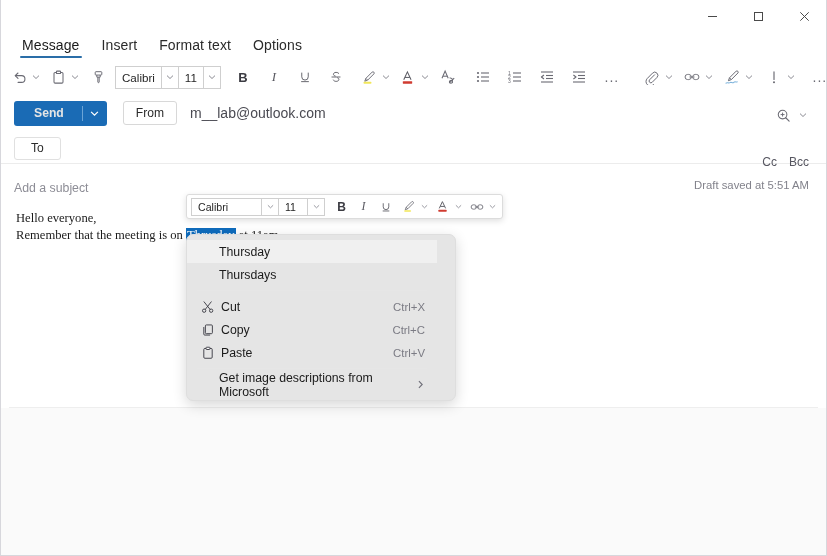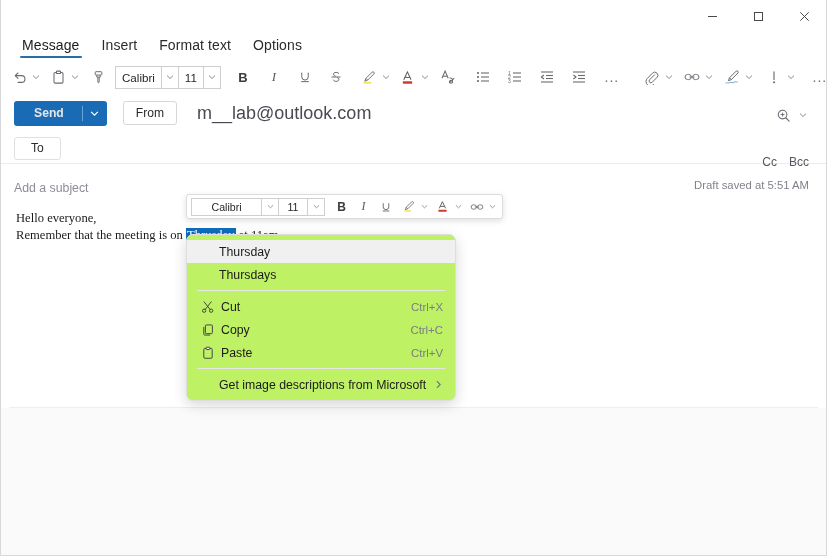--- a/index.html
+++ b/index.html
@@ -67,21 +67,20 @@
 
   .combo {
     display: flex; align-items: center;
     height: 23px;
     border: 1px solid #cfcfcf; background: #ffffff;
     font-size: 11.6px; color: #262626;
   }
   .combo .txt {
     padding: 0 6px; flex: 1 1 auto; white-space: nowrap;
     overflow: hidden;
-    text-align: center;
   }
   .combo .cb-arrow {
     width: 17px; display: flex; align-items: center; justify-content: center;
     color: #8a8a92; border-left: 1px solid #cfcfcf; height: 100%;
   }
   .font-combo { width: 96px; margin-left: 4px; }
   .size-combo { width: 57px; margin-left: -1px; }
 
   .bi { font-size: 13px; font-weight: 700; color: #3c3c43; }
   .bi-i { font-size: 13px; font-style: italic; font-family: "Liberation Serif", serif; color: #5a5a62; }
@@ -105,21 +104,21 @@
     width: 24px; display: flex; align-items: center; justify-content: center;
     color: #ffffff;
   }
   .from-btn {
     margin-left: 16px; height: 24px;
     border: 1px solid #d8d8d8; border-radius: 3px;
     display: flex; align-items: center; padding: 0 12px;
     font-size: 12.1px; color: #2b2b2b; background: #ffffff;
   }
   .from-addr {
-    margin-left: 20px; font-size: 18px; color: #4a4a52;
+    margin-left: 13px; font-size: 14px; color: #4a4a52;
   }
   .zoom-tool {
     position: absolute; right: 18px; top: 102px;
     display: flex; align-items: center;
   }
 
   
   .torow {
     position: absolute; top: 133px; left: 0; right: 0; height: 31px;
     display: flex; align-items: center; padding-left: 14px;
@@ -189,25 +188,25 @@
   .mini .combo { height: 18px; font-size: 10.6px; }
   .mini .font-combo { width: 88px; margin-left: 2px; }
   .mini .size-combo { width: 47px; }
   .mini .tb { height: 20px; min-width: 19px; padding: 0 2px; }
   .mini .caret { width: 12px; height: 20px; }
 
   
   .ctxmenu {
     position: absolute; left: 186px; top: 234px;
     width: 270px;
-    background: #bef264;
+    background: #e5e5e5;
     border: 1px solid #dedede;
     border-radius: 7px;
     box-shadow: 0 4px 14px rgba(0,0,0,.16);
-    padding: 5px 0 4px 0;
+    padding: 5px 18px 4px 0;
     z-index: 40;
   }
   .sugg {
     height: 23px; display: flex; align-items: center;
     padding-left: 32px;
     font-size: 12.3px; color: #1b1b1b;
   }
   .sugg.hover { background: #f0f0f0; }
   .ctxdiv { height: 1px; background: #e6e6e6; margin: 4px 10px 4px 10px; }
   .mi {

